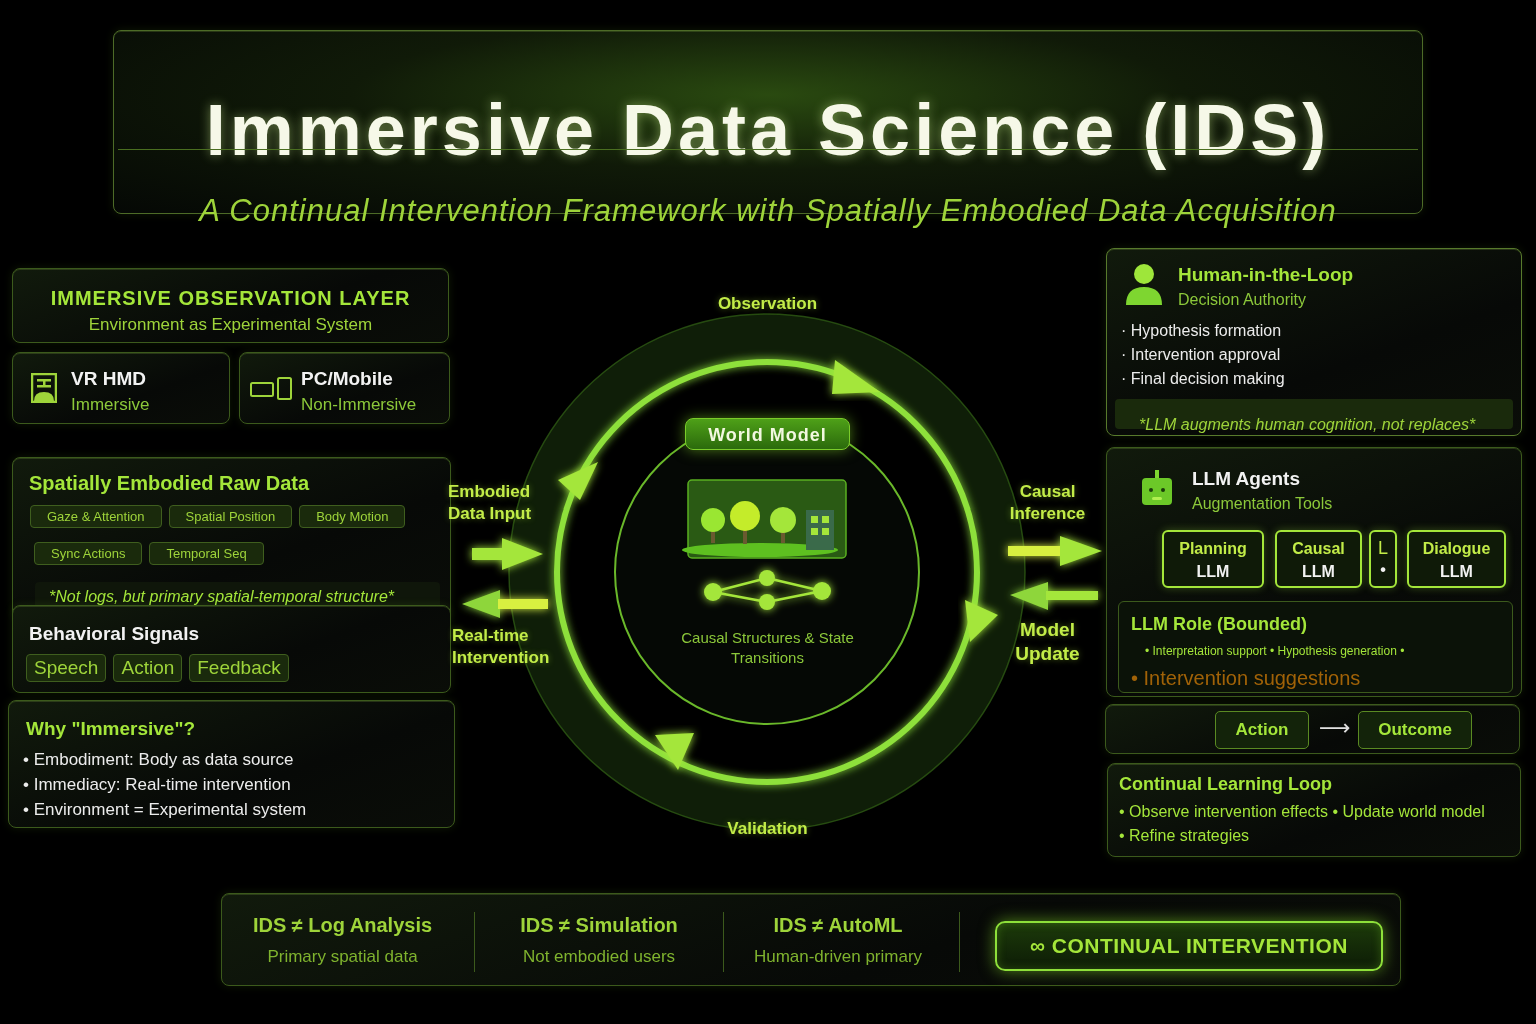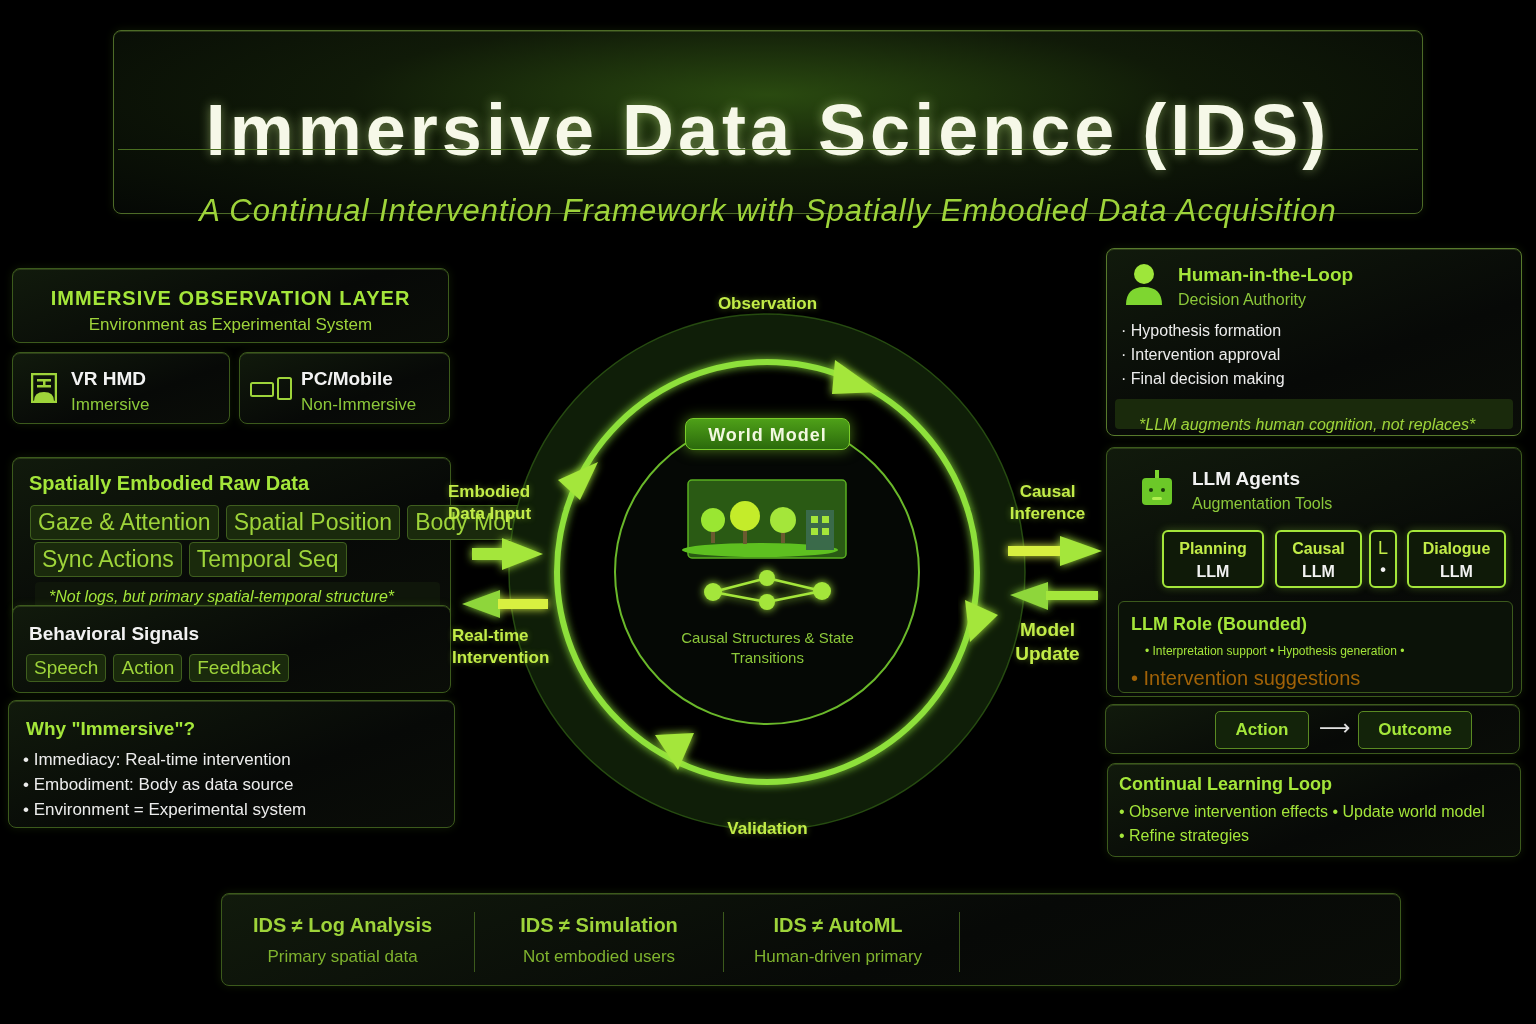--- a/index.html
+++ b/index.html
@@ -41,21 +41,21 @@
   #device-pc { left: 239px; width: 211px; }
   .device .icon { position: absolute; left: 18px; top: 20px; }
   .device .name { position: absolute; top: 15px; font-size: 19px; font-weight: bold; color: #f2f2f2; }
   .device .sub { position: absolute; top: 42px; font-size: 17px; color: #8cc83a; }
 
   #raw-data { left: 12px; top: 434px; width: 439px; height: 163px; margin-top: 23px; }
   #raw-data .t { position: absolute; left: 16px; top: 14px; font-size: 20px; font-weight: bold; color: #a4e63a; }
   .chips { position: absolute; left: 17px; display: flex; gap: 7px; }
   .chip {
     border: 1px solid #3f5e1e; border-radius: 4px; background: #1a2a0c;
-    padding: 3px 7px; font-size: 23px; color: #9ed43a; white-space: nowrap;
+    padding: 3px 16px; font-size: 13px; color: #9ed43a; white-space: nowrap;
   }
   #raw-data .note {
     position: absolute; left: 22px; right: 10px; top: 124px; height: 30px;
     background: #0f160a; border-radius: 4px; font-style: italic; font-size: 16px; color: #a4e63a;
     padding: 6px 0 0 14px;
   }
 
   #behavior { left: 12px; top: 605px; width: 439px; height: 88px; }
   #behavior .t { position: absolute; left: 16px; top: 17px; font-size: 19px; font-weight: bold; color: #f2f2f2; }
 
@@ -179,22 +179,22 @@
   <div class="chips" style="top:48px;left:13px">
     <span class="chip" style="font-size:19px;padding:2px 7px">Speech</span>
     <span class="chip" style="font-size:19px;padding:2px 7px">Action</span>
     <span class="chip" style="font-size:19px;padding:2px 7px">Feedback</span>
   </div>
 </div>
 
 <div id="why" class="panel">
   <div class="t">Why "Immersive"?</div>
   <ul>
+    <li>• Embodiment: Body as data source</li>
     <li>• Immediacy: Real-time intervention</li>
-    <li>• Embodiment: Body as data source</li>
     <li>• Environment = Experimental system</li>
   </ul>
 </div>
 
 <div id="cycle">
   <svg width="670" height="570" viewBox="0 0 670 570" style="position:absolute;left:0;top:0">
     <defs>
       <filter id="glow" x="-20%" y="-20%" width="140%" height="140%">
         <feGaussianBlur stdDeviation="4" result="b"></feGaussianBlur>
         <feMerge>
@@ -347,13 +347,14 @@
   <div class="fcell" style="left:272px;width:210px">
     <div class="a">IDS ≠ Simulation</div>
     <div class="b">Not embodied users</div>
   </div>
   <div class="fsep" style="left:501px"></div>
   <div class="fcell" style="left:510px;width:212px">
     <div class="a">IDS ≠ AutoML</div>
     <div class="b">Human-driven primary</div>
   </div>
   <div class="fsep" style="left:737px"></div>
+  <div id="continual">∞ CONTINUAL INTERVENTION</div>
 </div>
 
 </body></html>

